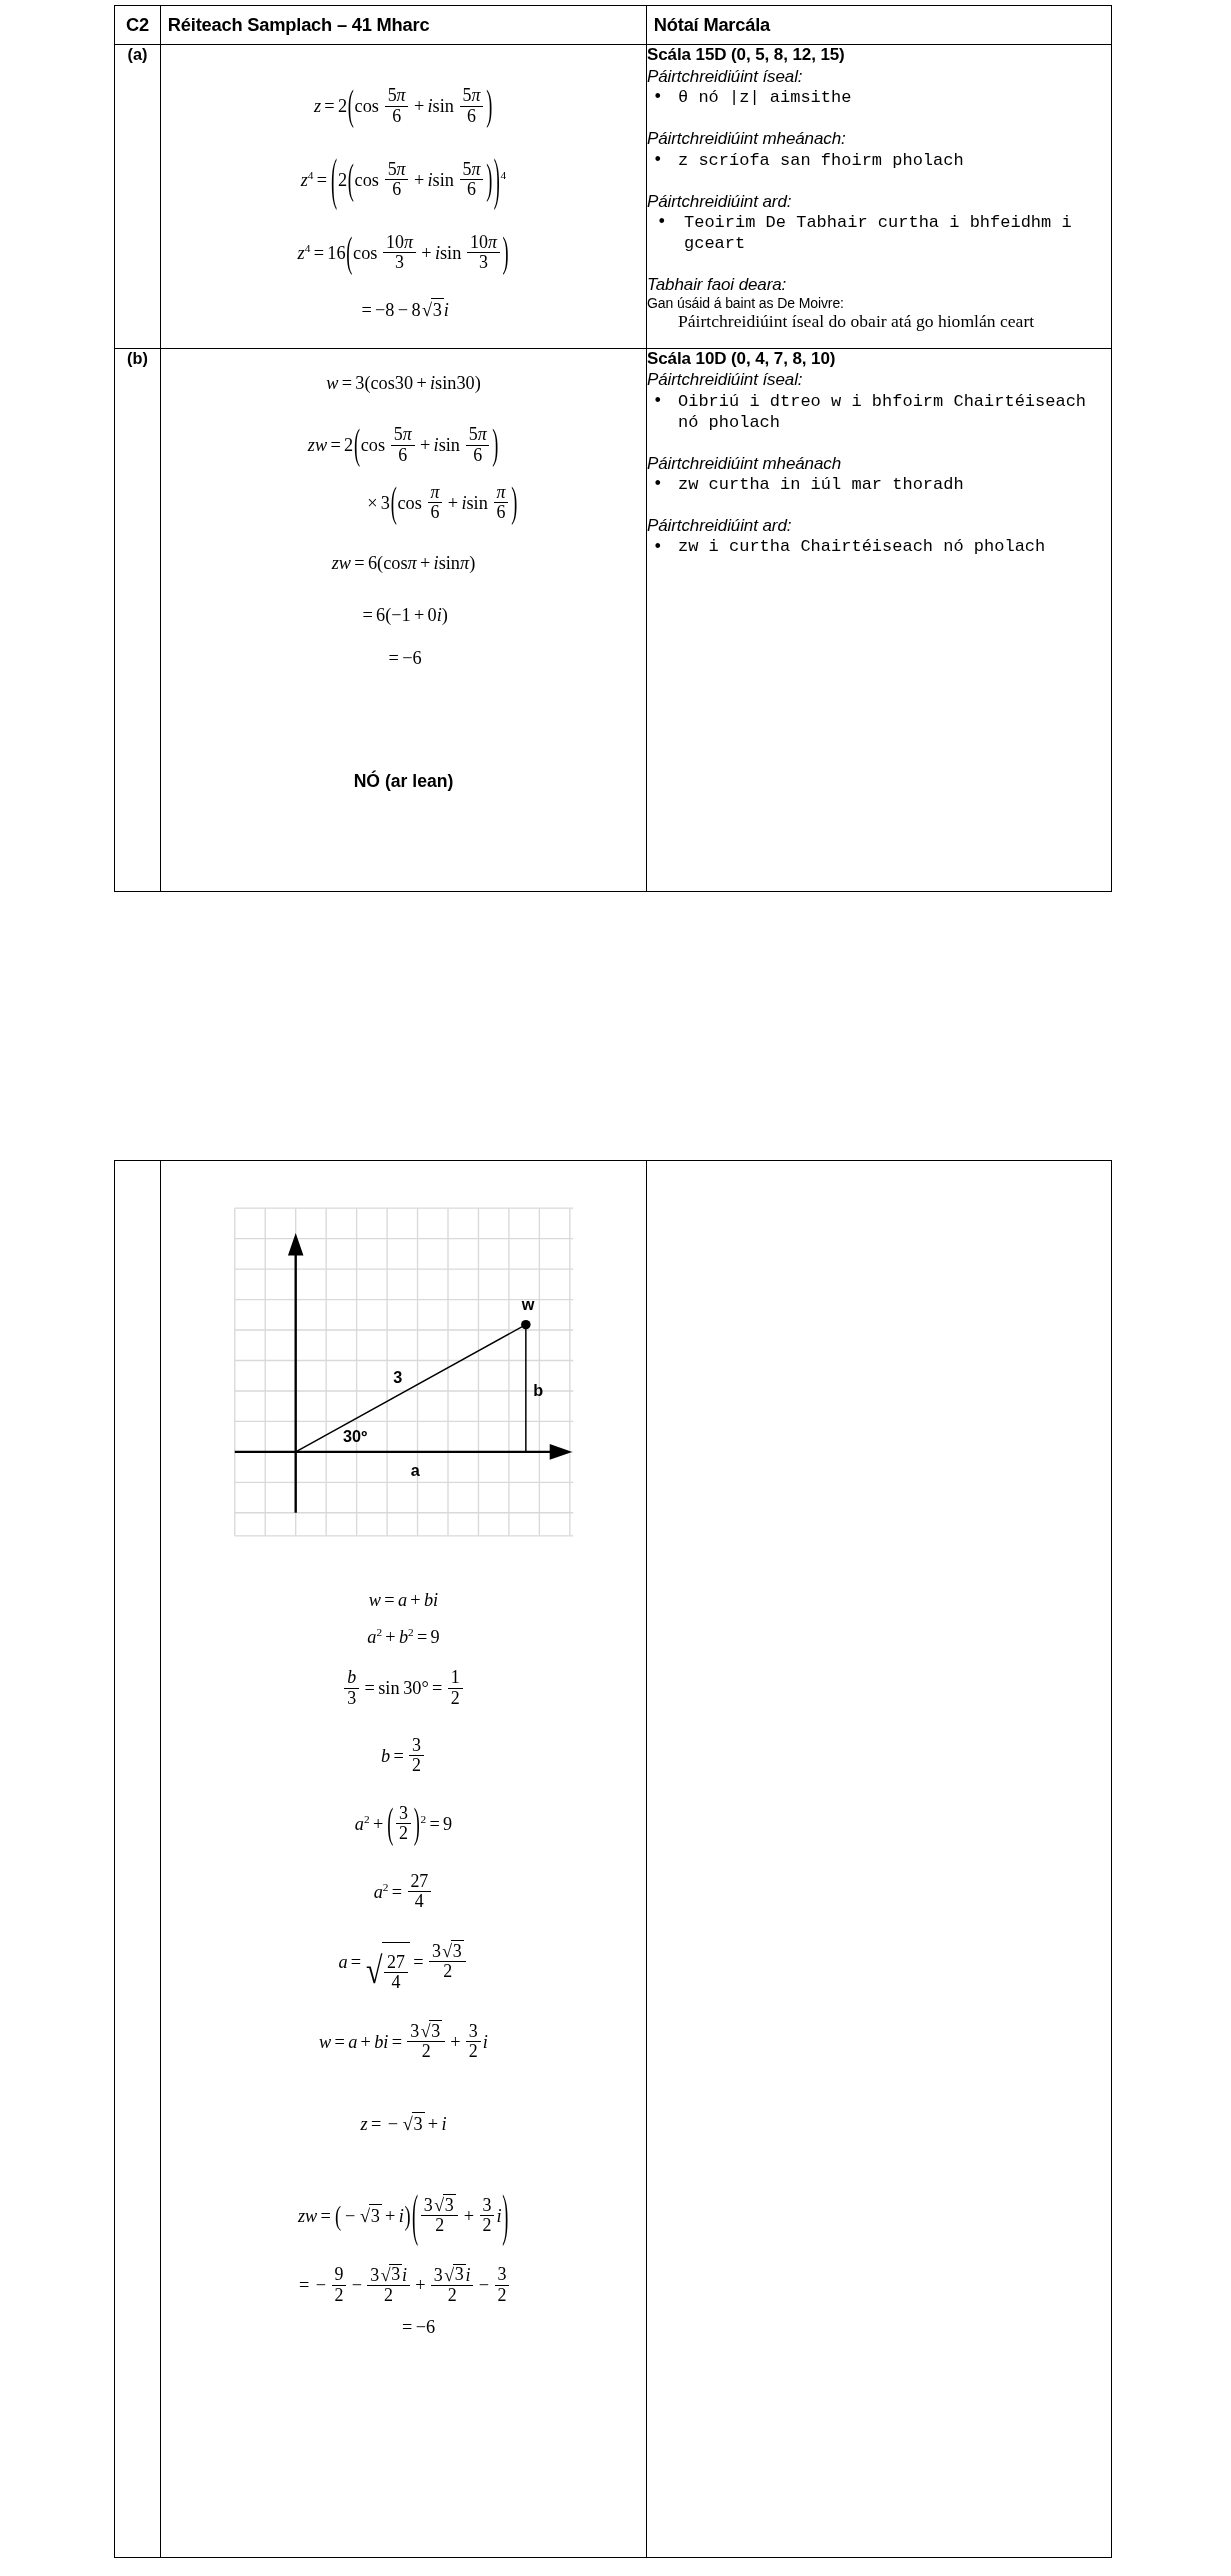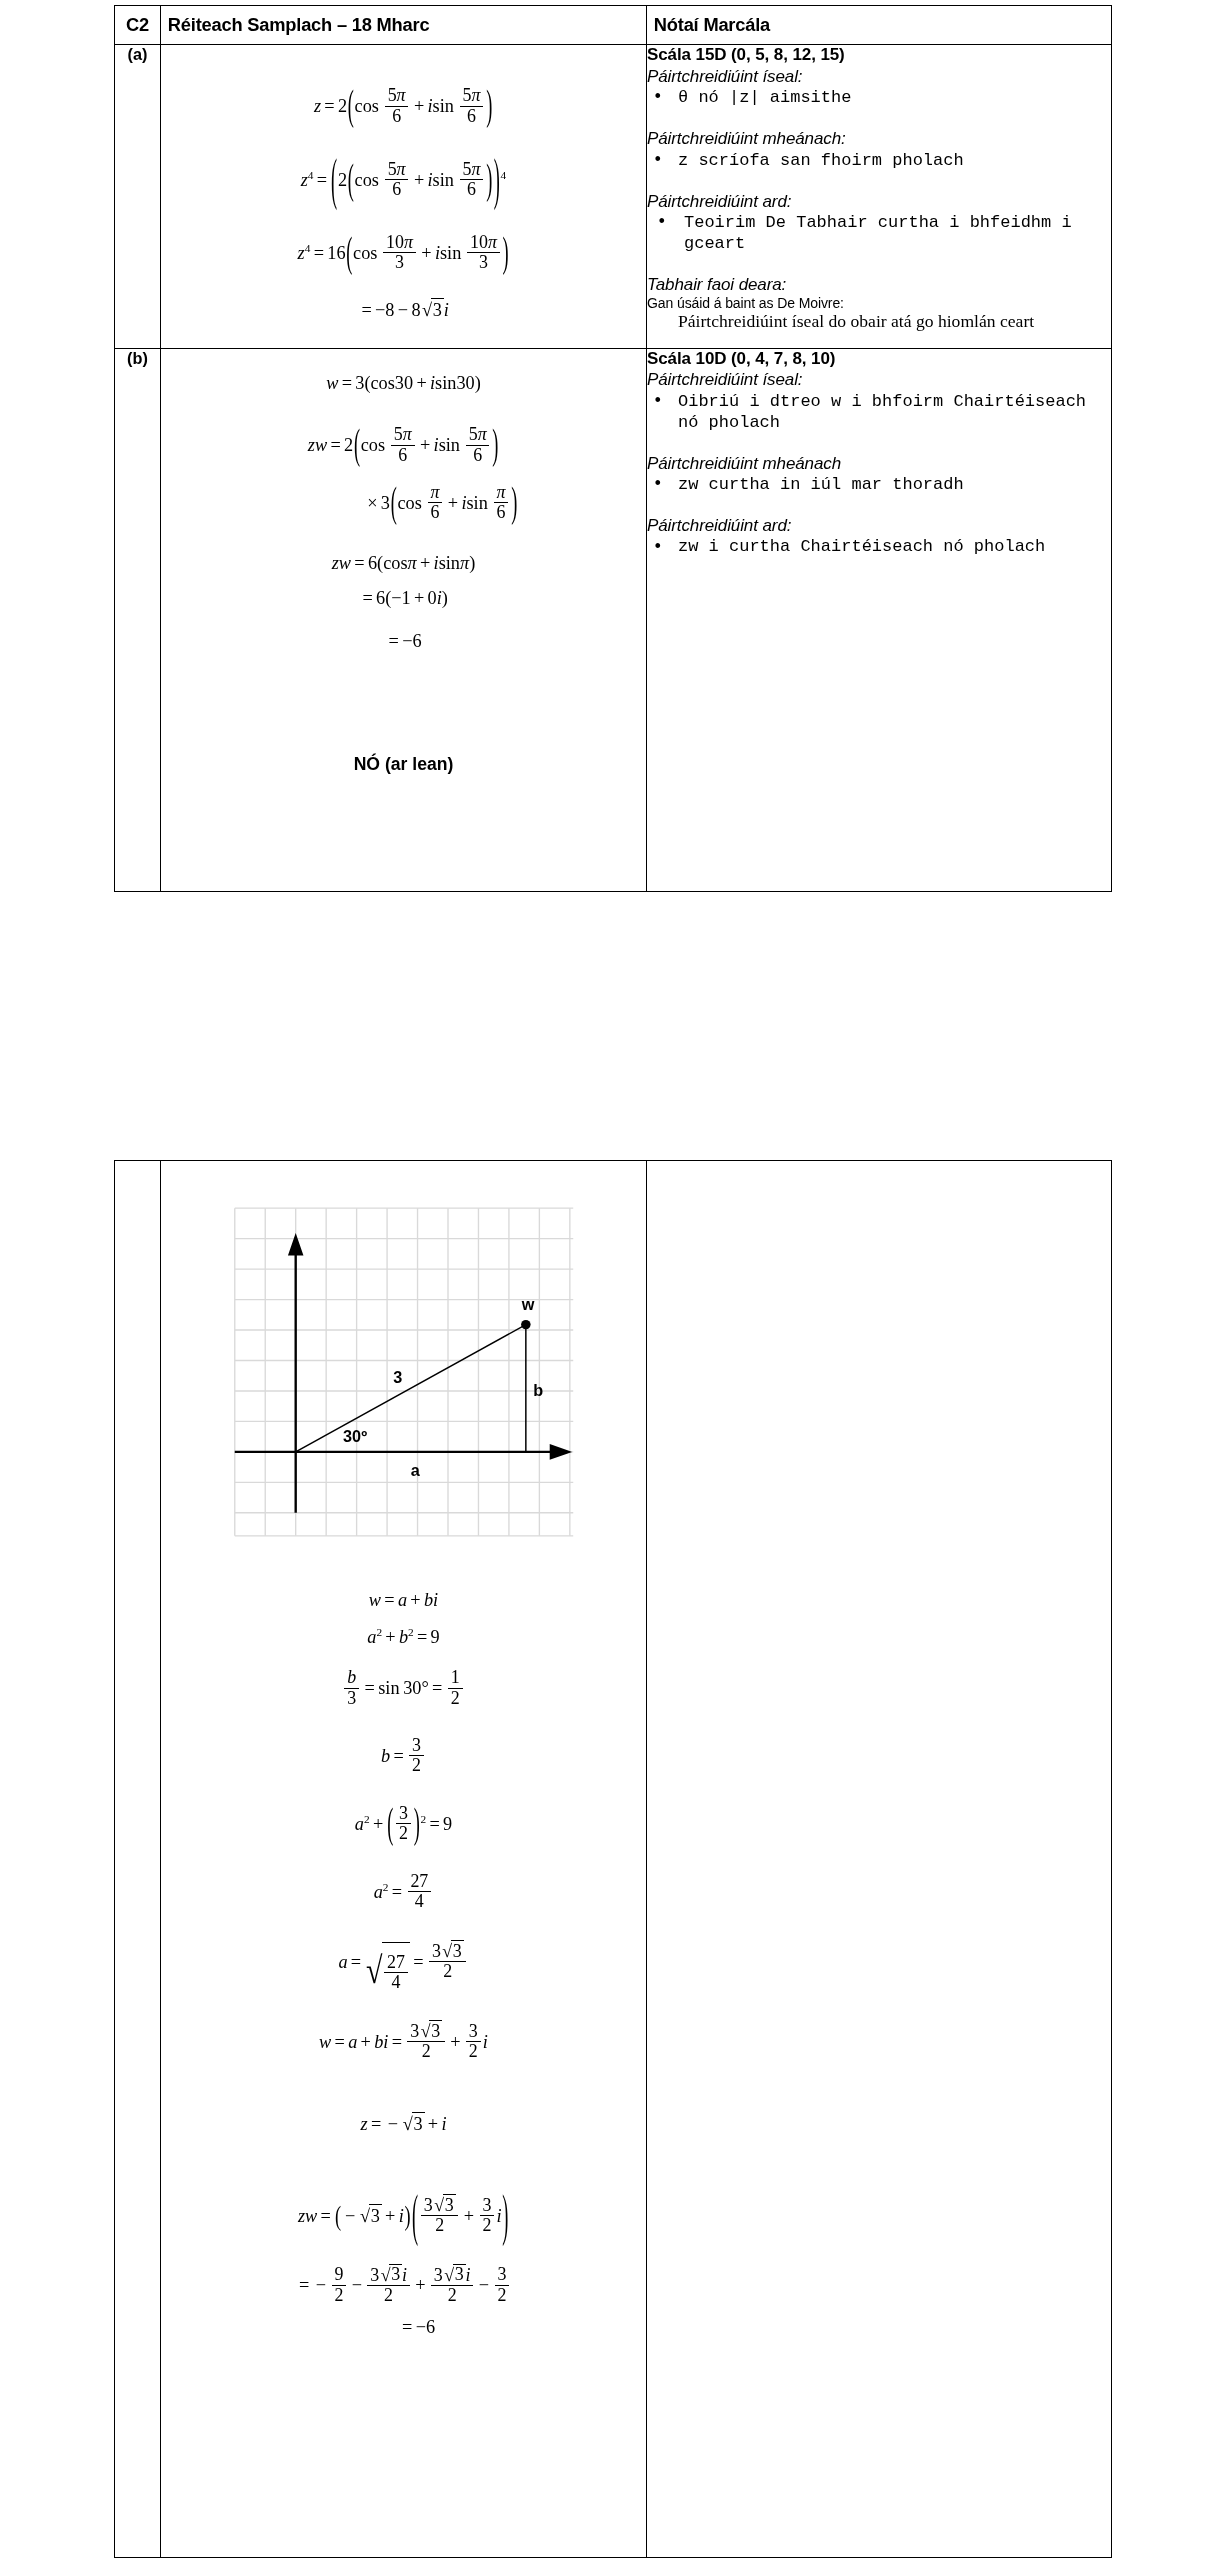--- a/index.html
+++ b/index.html
@@ -215,21 +215,21 @@
 
   <table class="marking-table" id="table-top">
     <colgroup>
       <col class="col-q">
         <col class="col-sol">
         <col class="col-not">
     </colgroup>
     <tbody>
       <tr>
         <td class="hdr-cell c-q">C2</td>
-        <td class="hdr-cell c-sol">Réiteach Samplach – 18 Mharc</td>
+        <td class="hdr-cell c-sol">Réiteach Samplach – 41 Mharc</td>
         <td class="hdr-cell c-not">Nótaí Marcála</td>
       </tr>
 
       <tr>
         <td class="qcell">(a)</td>
 
         <td class="solcell">
           <div style="padding:33px 13.6px 27px 13.6px;">
 
             <div class="math eqline" style="margin-bottom:17.6px;">
@@ -283,21 +283,21 @@
               <span class="mi">w</span><span class="mo">=</span><span class="mn">3(</span><span class="func">cos30</span><span class="mo">+</span><span class="mi">i</span><span class="func">sin30)</span>
             </div>
 
             <div class="math eqline" style="margin-bottom:1.4px;">
               <span class="mi">zw</span><span class="mo">=</span><span class="mn">2</span><span class="paren">(</span><span class="func">cos</span> <span class="frac"><span class="num"><span class="mn">5</span><span class="mi">π</span></span><span class="den"><span class="mn">6</span></span></span><span class="mo">+</span><span class="mi">i</span><span class="func">sin</span> <span class="frac"><span class="num"><span class="mn">5</span><span class="mi">π</span></span><span class="den"><span class="mn">6</span></span></span><span class="paren">)</span>
             </div>
             <div class="math eqline" style="margin-bottom:23px; padding-left:75px;">
               <span class="mo">×</span><span class="mn">3</span><span class="paren">(</span><span class="func">cos</span> <span class="frac"><span class="num"><span class="mi">π</span></span><span class="den"><span class="mn">6</span></span></span><span class="mo">+</span><span class="mi">i</span><span class="func">sin</span> <span class="frac"><span class="num"><span class="mi">π</span></span><span class="den"><span class="mn">6</span></span></span><span class="paren">)</span>
             </div>
 
-            <div class="math eqline" style="margin-bottom:14px;">
+            <div class="math eqline" style="margin-bottom:31px;">
               <span class="mi">zw</span><span class="mo">=</span><span class="mn">6(</span><span class="func">cos</span><span class="mi">π</span><span class="mo">+</span><span class="mi">i</span><span class="func">sin</span><span class="mi">π</span><span class="mn">)</span>
             </div>
 
             <div class="math eqline" style="margin-bottom:22px;">
               <span class="mo">=</span><span class="mn">6(−1</span><span class="mo">+</span><span class="mn">0</span><span class="mi">i</span><span class="mn">)</span>
             </div>
 
             <div class="math eqline">
               <span class="mo">=</span><span class="mn">−6</span>
             </div>

